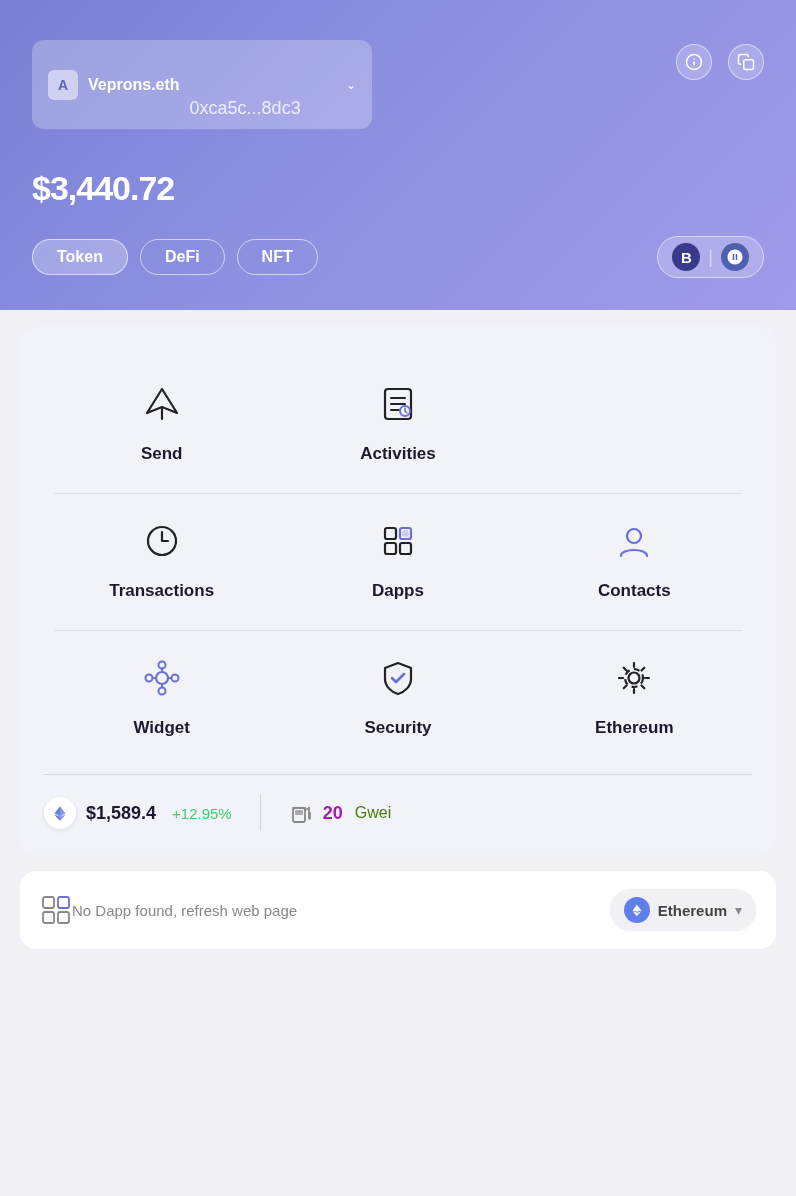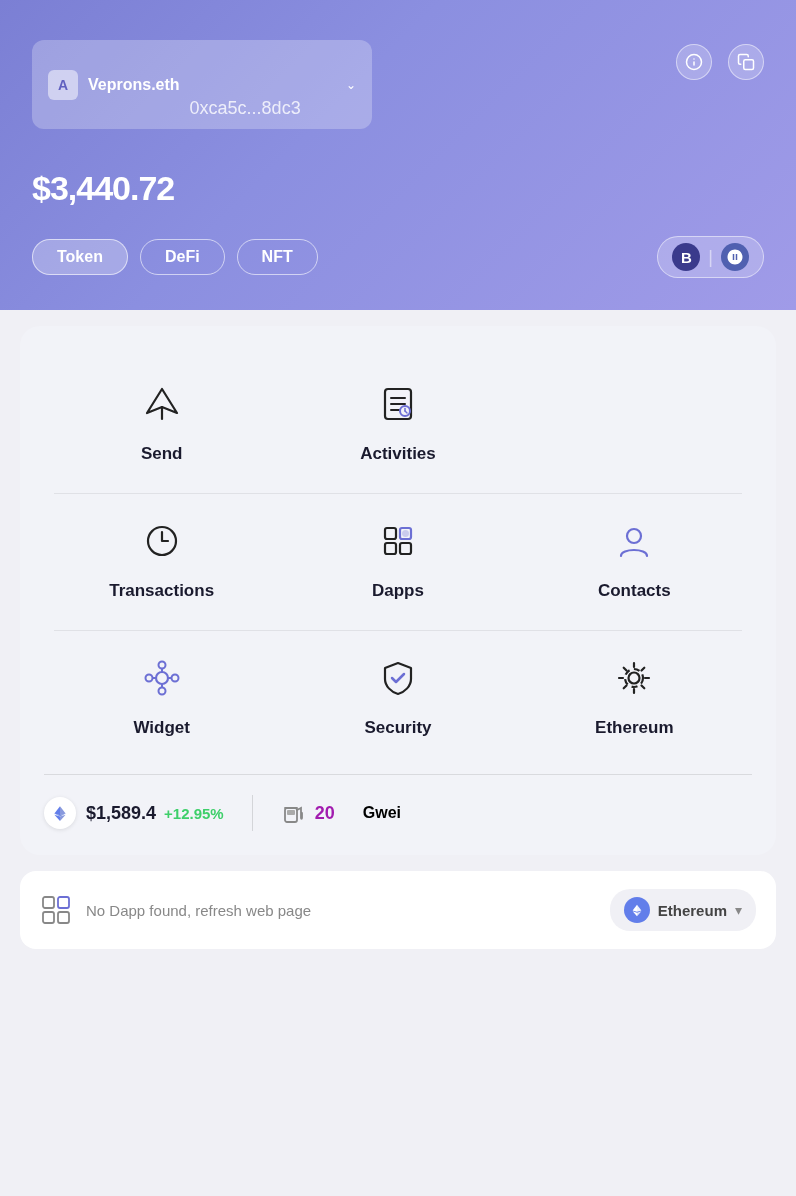--- a/index.html
+++ b/index.html
@@ -208,23 +208,23 @@
     }
 
     .eth-price {
       font-size: 18px;
       font-weight: 700;
       color: #1a1a2e;
     }
 
     .eth-change {
       font-size: 15px;
-      font-weight: 700;
+      font-weight: 400;
       color: #3ecf6a;
-      margin-left: 8px;
+      margin-left: 16px;
     }
 
     .divider-v {
       width: 1px;
       height: 36px;
       background: rgba(0,0,0,0.12);
       margin: 0 28px;
     }
 
     .gas-section {
@@ -238,34 +238,32 @@
     }
 
     .gas-value {
       font-size: 18px;
       font-weight: 700;
       color: #a21caf;
     }
 
     .gas-unit {
       font-size: 16px;
-      color: #000000;
-      margin-left: 20px;
-      font-weight: bold;
+      color: #4d7c0f;
+      margin-left: 4px;
     }
 
     
     .dapp-bar {
       background: white;
       border-radius: 16px;
       margin: 0 20px 28px;
       padding: 18px 20px;
       display: flex;
       align-items: center;
-      gap: 14px;
     }
 
     .dapp-bar-text {
       flex: 1;
       font-size: 15px;
       color: #888;
     }
 
     .ethereum-badge {
       display: flex;

